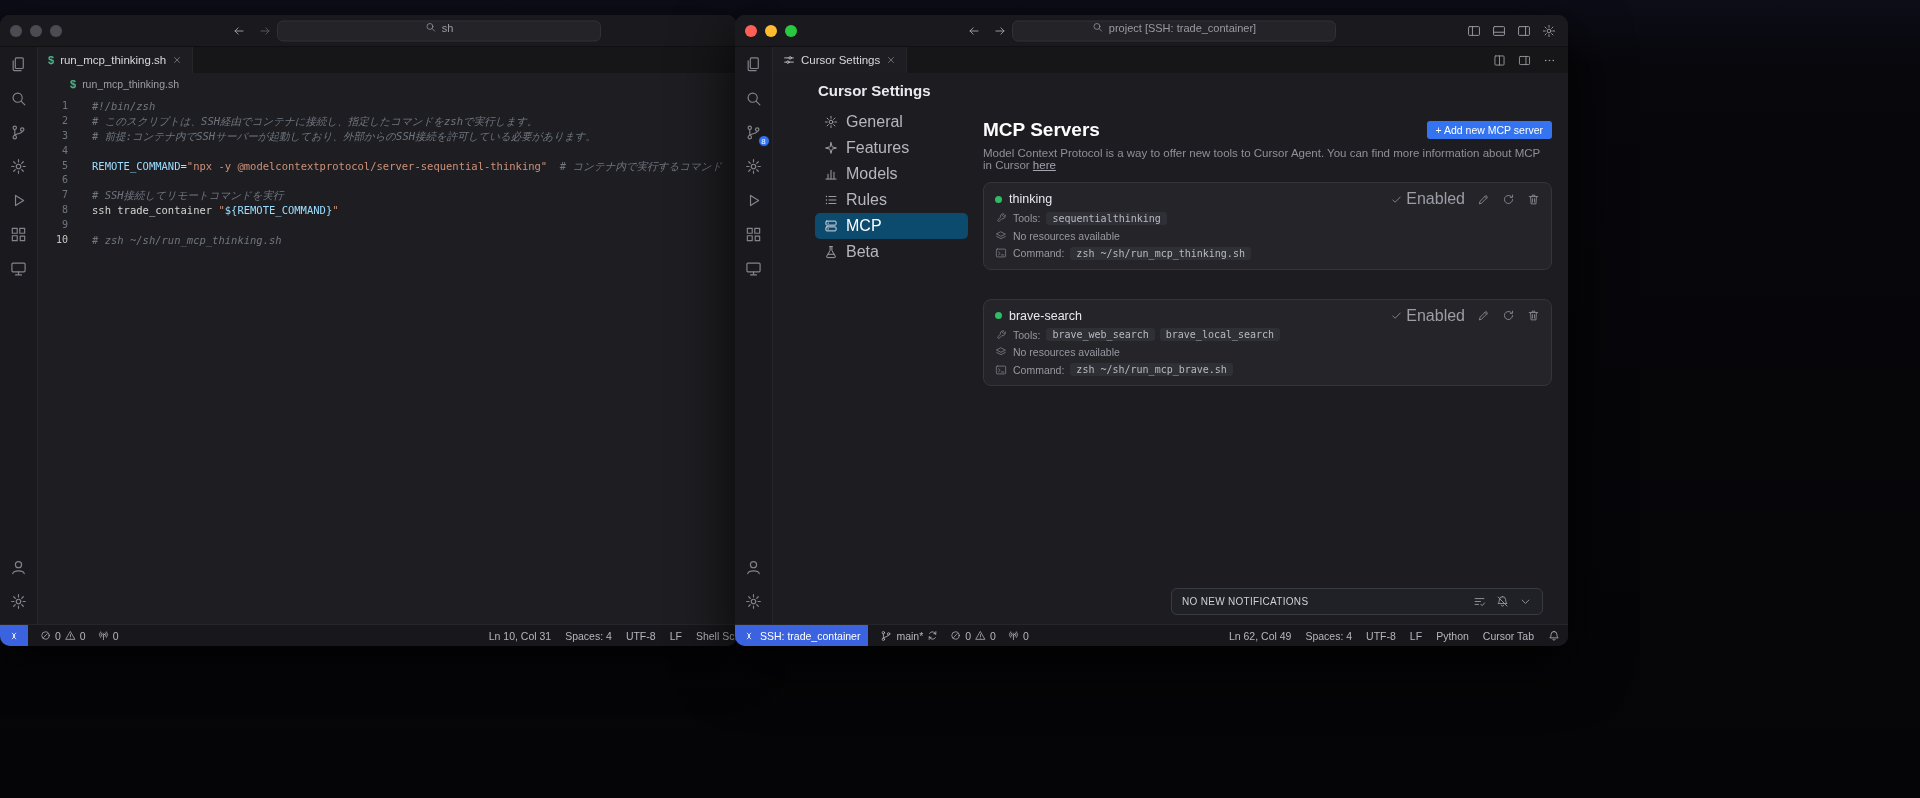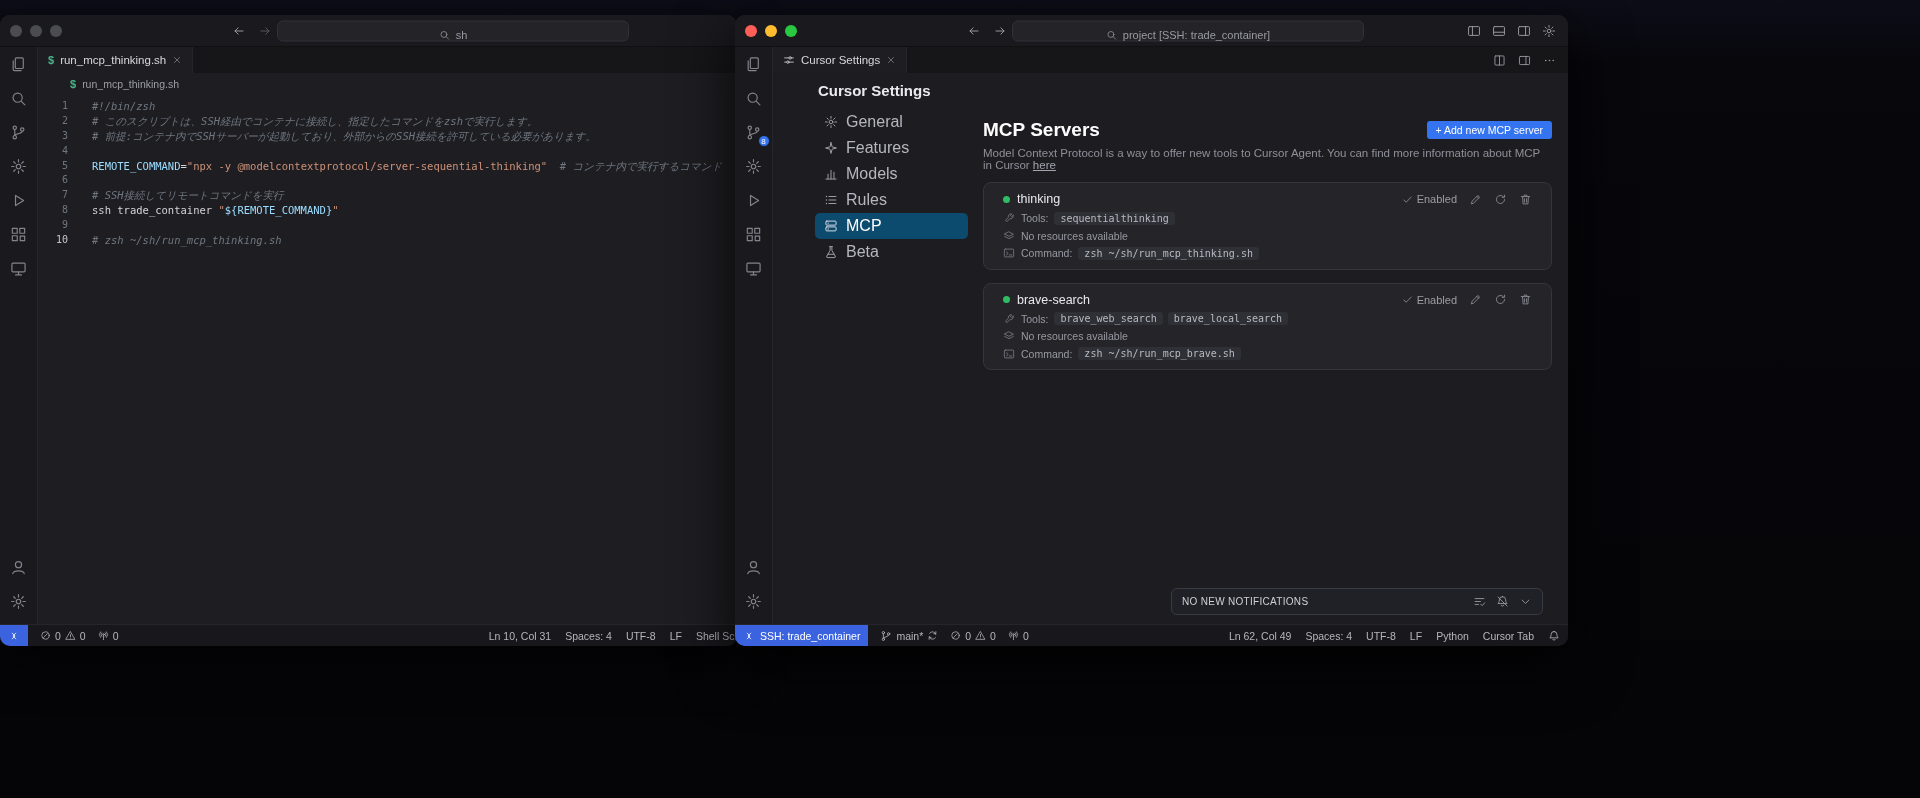--- a/index.html
+++ b/index.html
@@ -19,22 +19,22 @@
 
   .titlebar{height:32px;background:#1a1a1e;flex:0 0 auto;position:relative;
     display:flex;align-items:center;border-bottom:1px solid #101013}
   .lights{display:flex;gap:8px;margin-left:10px}
   .light{width:12px;height:12px;border-radius:50%;background:#4b4b52}
   #win-right .light:nth-child(1){background:#ff5f57}
   #win-right .light:nth-child(2){background:#febc2e}
   #win-right .light:nth-child(3){background:#28c840}
   .navs{position:absolute;left:232px;display:flex;gap:12px;color:#9a9aa2;align-items:center}
   .nav-arrow.dim{color:#55555c}
-  .searchbox{position:absolute;left:277px;width:352px;height:21px;top:50%;transform:translateY(-50%);
-    background:#232328;border:1px solid #313138;border-radius:6px;display:flex;align-items:flex-end;
+  .searchbox{position:absolute;left:277px;width:324px;height:21px;top:50%;transform:translateY(-50%);
+    background:#232328;border:1px solid #313138;border-radius:6px;display:flex;align-items:flex-start;
     justify-content:center;gap:6px;color:#9a9aa2;font-size:11px}
   .tb-icons{position:absolute;right:12px;display:flex;gap:11px;color:#9a9aa2;align-items:center}
 
   .body{flex:1;display:flex;min-height:0}
   .activitybar{width:38px;flex:0 0 38px;background:#1a1a1e;border-right:1px solid #26262a;
     display:flex;flex-direction:column;align-items:center;padding:0 0 6px 0}
   .act-item{position:relative;width:38px;height:34px;display:flex;align-items:center;justify-content:center;color:#83838c}
   .act-spacer{flex:1}
   .actv-badge{position:absolute;right:3px;bottom:2px;min-width:12px;height:12px;border-radius:6px;
     background:var(--accent,#3574f0);color:#fff;font-size:8px;line-height:11px;text-align:center;
@@ -84,26 +84,26 @@
   .nav-item.active{background:#0c4a6e;color:#fff}
   .nav-item.active .ic{color:#e0e0e8}
   .mcp{position:absolute;left:210px;right:16px;top:46px}
   .mcp-head{position:relative}
   .mcp-title{font-size:19px;font-weight:700;color:#fdfdfe}
   .add-btn{position:absolute;right:0;top:2px;background:var(--accent,#3574f0);color:#fff;border:none;
     font-size:10.5px;padding:3px 9px;border-radius:3px;font-family:inherit}
   .mcp-desc{margin-top:6px;font-size:11.5px;color:#8f8f99}
   .mcp-desc .link{color:#a3a3ad;text-decoration:underline;cursor:pointer}
   #server-list{margin-top:11px}
-  .card{border:1px solid #35353c;background:#242429;border-radius:8px;padding:8px 19px 9px;margin-bottom:13px}
+  .card{border:1px solid #35353c;background:#242429;border-radius:8px;padding:8px 11px 9px;margin-bottom:29px}
   .card-head{height:16px;display:flex;align-items:center;gap:7px;margin-bottom:3.5px}
   .dot{width:7px;height:7px;border-radius:50%;background:var(--green,#2ebd62)}
   .server-name{font-size:12.5px;color:#e8e8ee}
   .card-controls{margin-left:auto;display:flex;align-items:center;gap:12px;color:#8b8b94}
-  .enabled{display:flex;align-items:center;gap:4px;font-size:11px;color:#9d9da6}
+  .enabled{display:flex;align-items:center;gap:4px;font-size:16px;color:#9d9da6}
   .card-row{margin-top:4.5px;height:13px;display:flex;align-items:center;gap:6px;font-size:10.5px;color:#9898a1}
   .card-row .ic{color:#7c7c85}
   .row-label{color:#9898a1}
   .chips{display:flex;gap:5px}
   .chip{background:#2f2f36;border-radius:3px;padding:1px 6px;
     font-family:"DejaVu Sans Mono","Liberation Mono",monospace;font-size:10px;color:#b9b9c2;line-height:11px}
   .notif{position:absolute;right:25px;bottom:9px;width:372px;height:27px;background:#202027;
     border:1px solid #3a3a44;border-radius:6px;display:flex;align-items:center;padding:0 10px}
   .notif-text{font-size:10px;letter-spacing:.3px;color:#cfcfd6}
   .notif-icons{margin-left:auto;display:flex;gap:10px;align-items:center;color:#9a9aa3}

